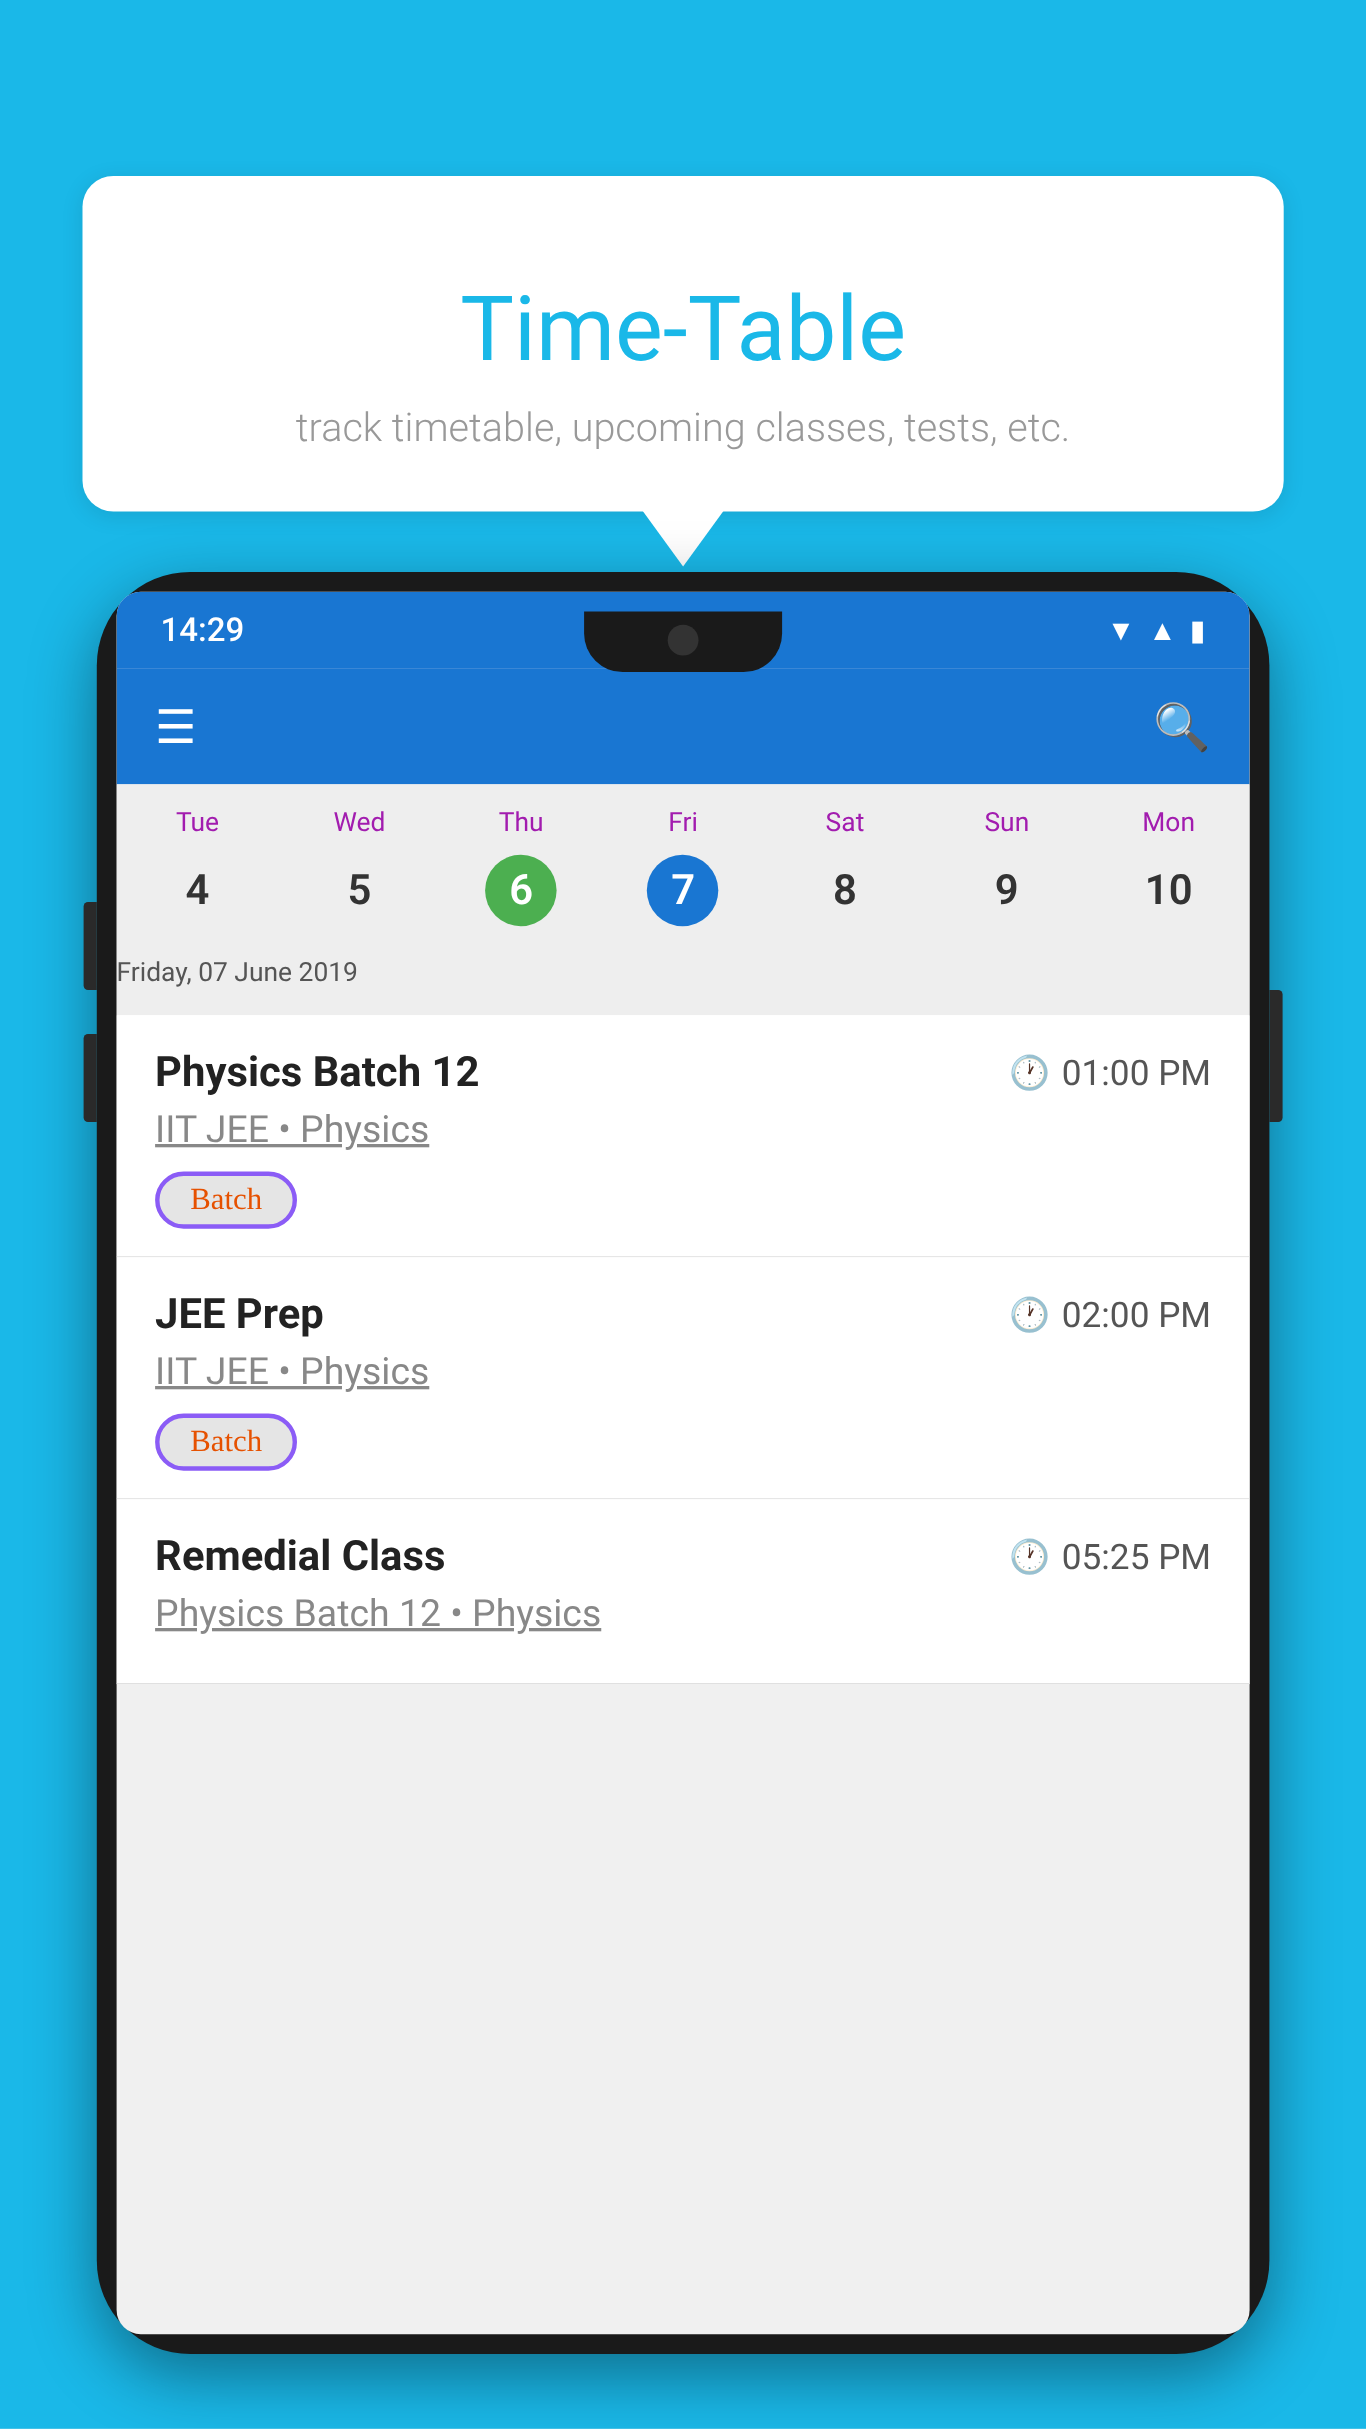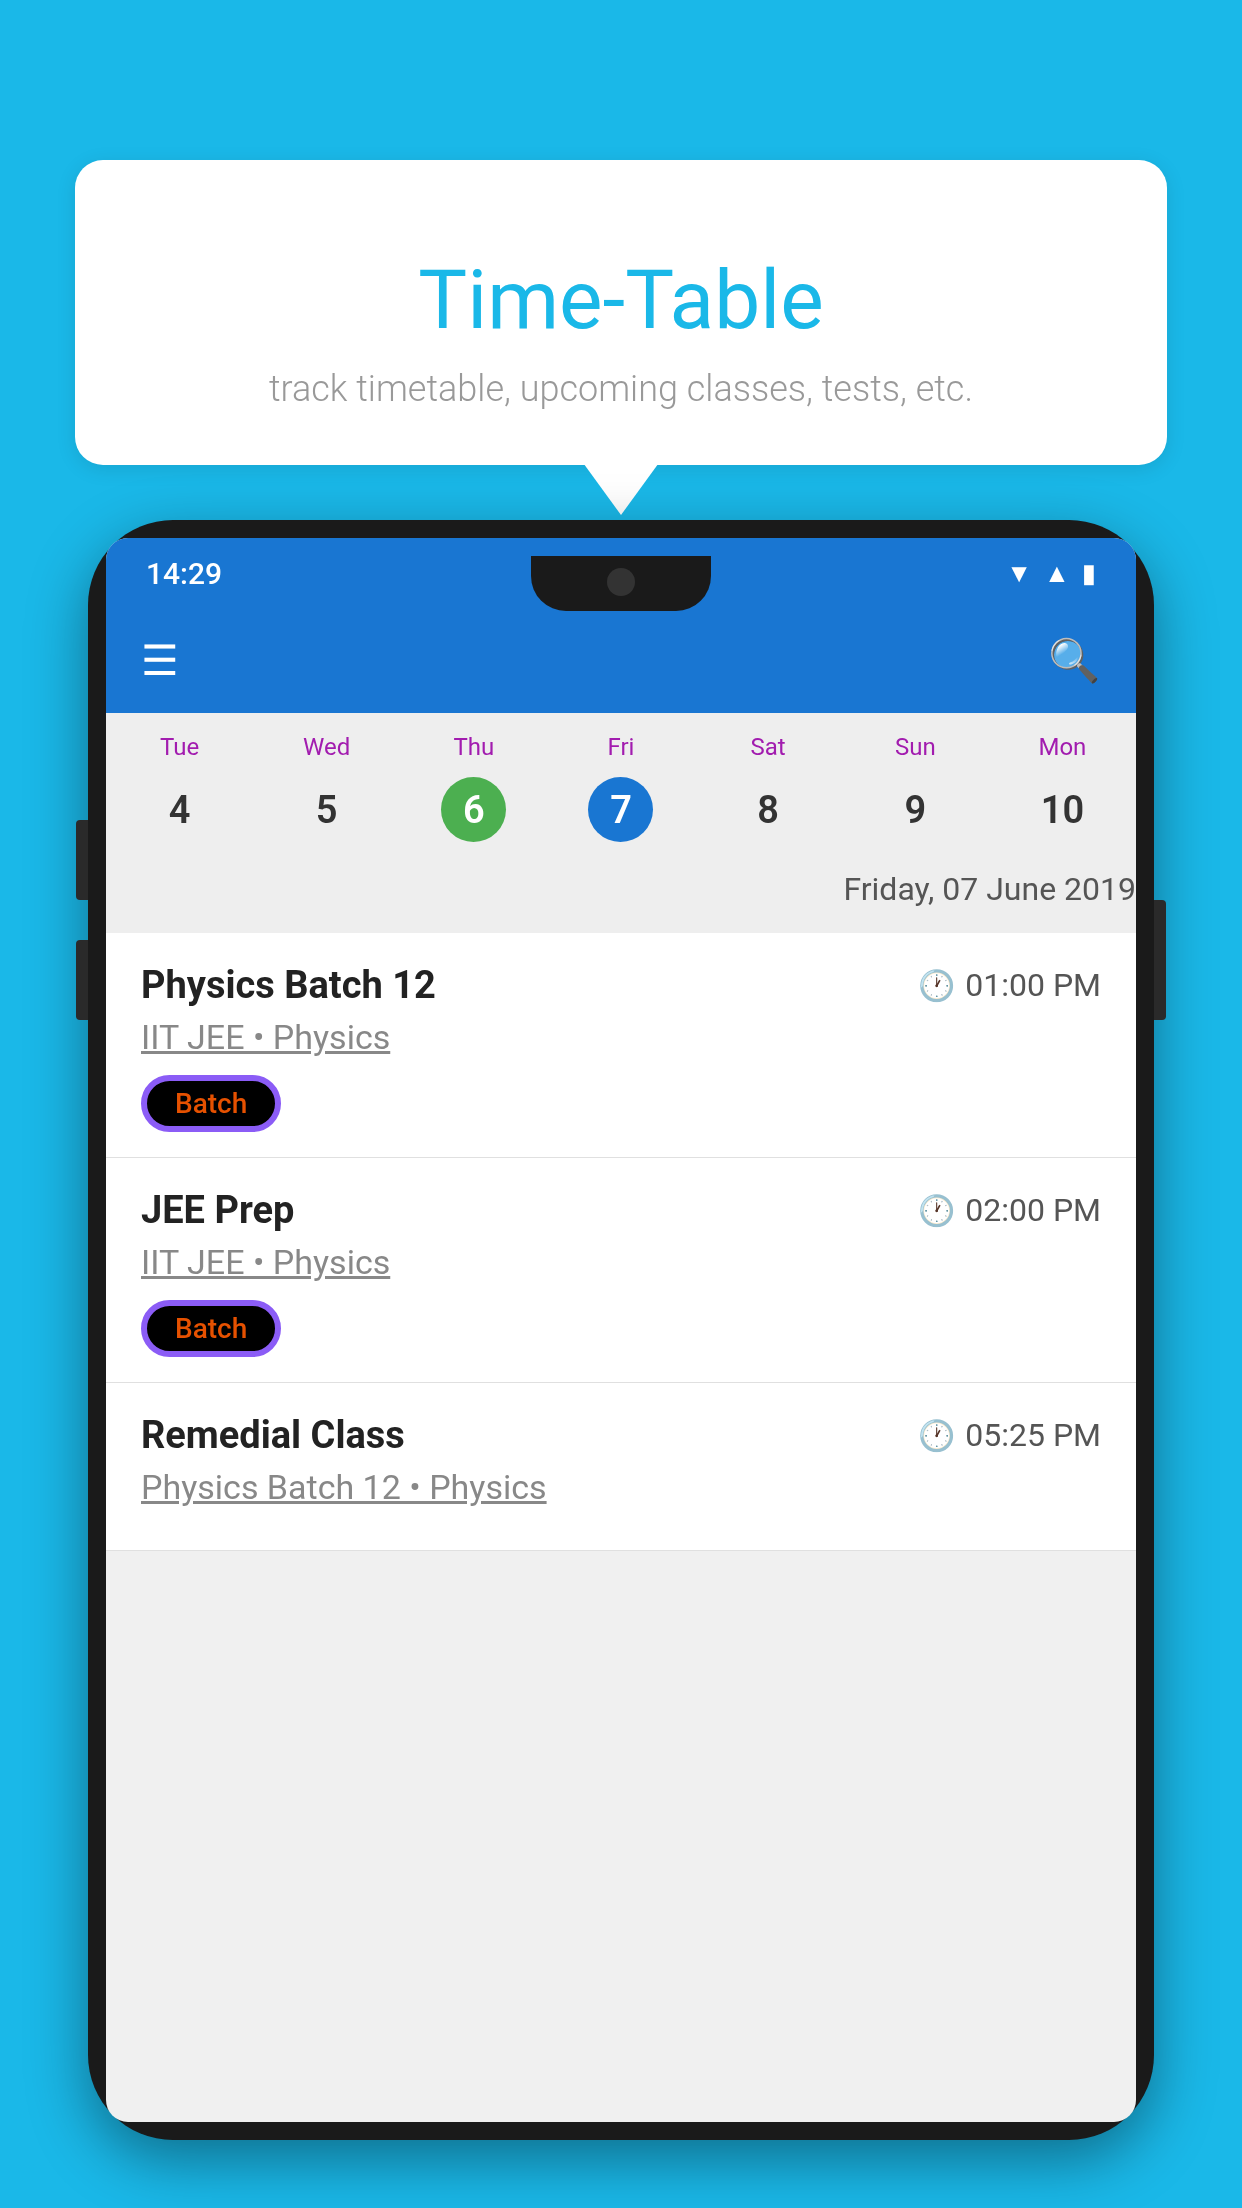--- a/index.html
+++ b/index.html
@@ -221,22 +221,22 @@
     }
     .day-num-green {
       background: #4caf50;
       color: white;
     }
     .day-num-blue {
       background: #1976d2;
       color: white;
     }
     .selected-date {
-      text-align: right;
-      font-size: 32px;
+      text-align: left;
+      font-size: 24px;
       color: #555;
       padding: 10px 0 15px;
     }
 
     
     .schedule-list {
       background: white;
       flex: 1;
     }
 
@@ -269,27 +269,28 @@
 
     .schedule-item-sub {
       font-size: 34px;
       color: #888;
       margin-bottom: 18px;
       text-decoration: underline;
     }
 
     .batch-badge {
       display: inline-block;
-      background: #000000;
+      background: #e5e5e5;
       color: #e65100;
-      border: 6px solid #8b5cf6;
+      border: 4px solid #8b5cf6;
       border-radius: 30px;
       padding: 6px 28px;
       font-size: 28px;
       font-weight: 500;
+      font-family: Liberation Serif, serif;
     }
 
     .clock-icon {
       font-size: 30px;
       color: #888;
     }
   </style>
 </head>
 <body>
 

